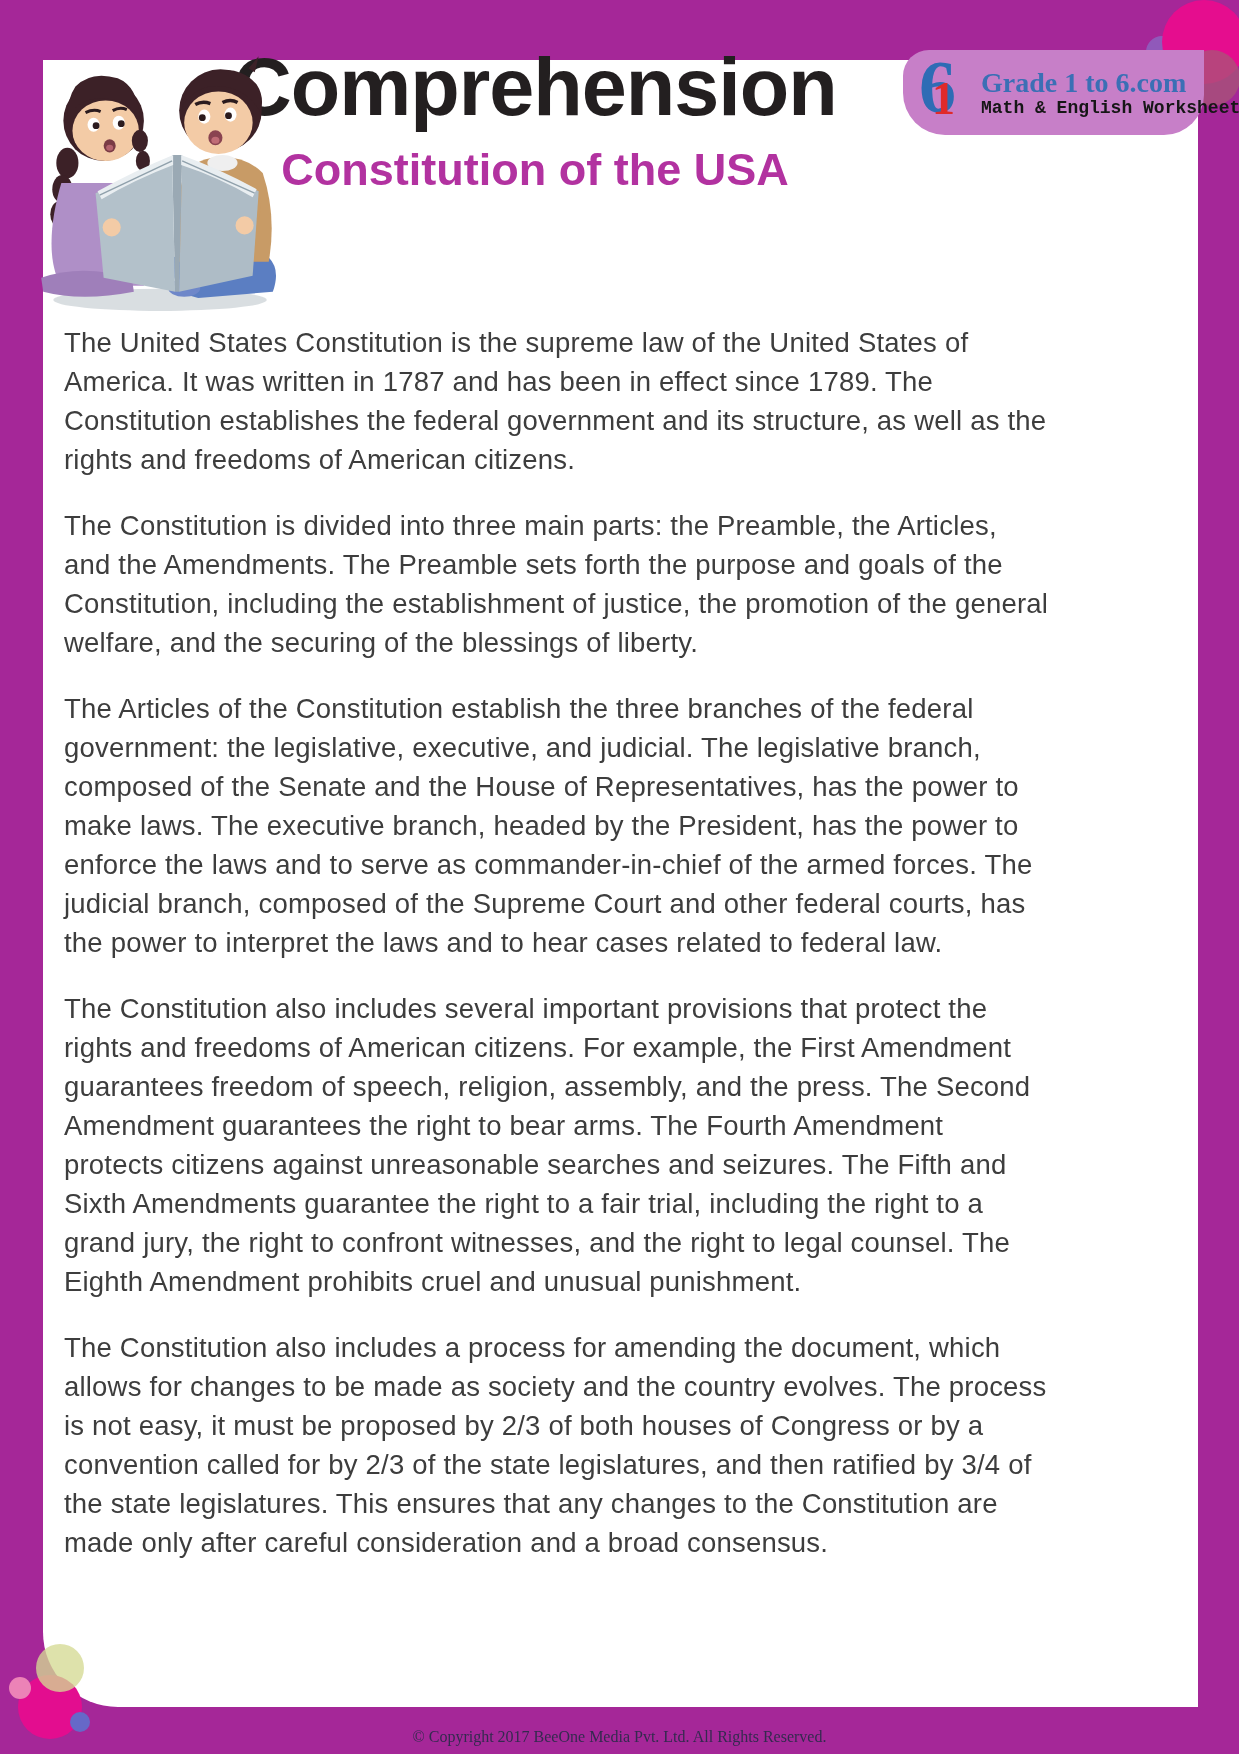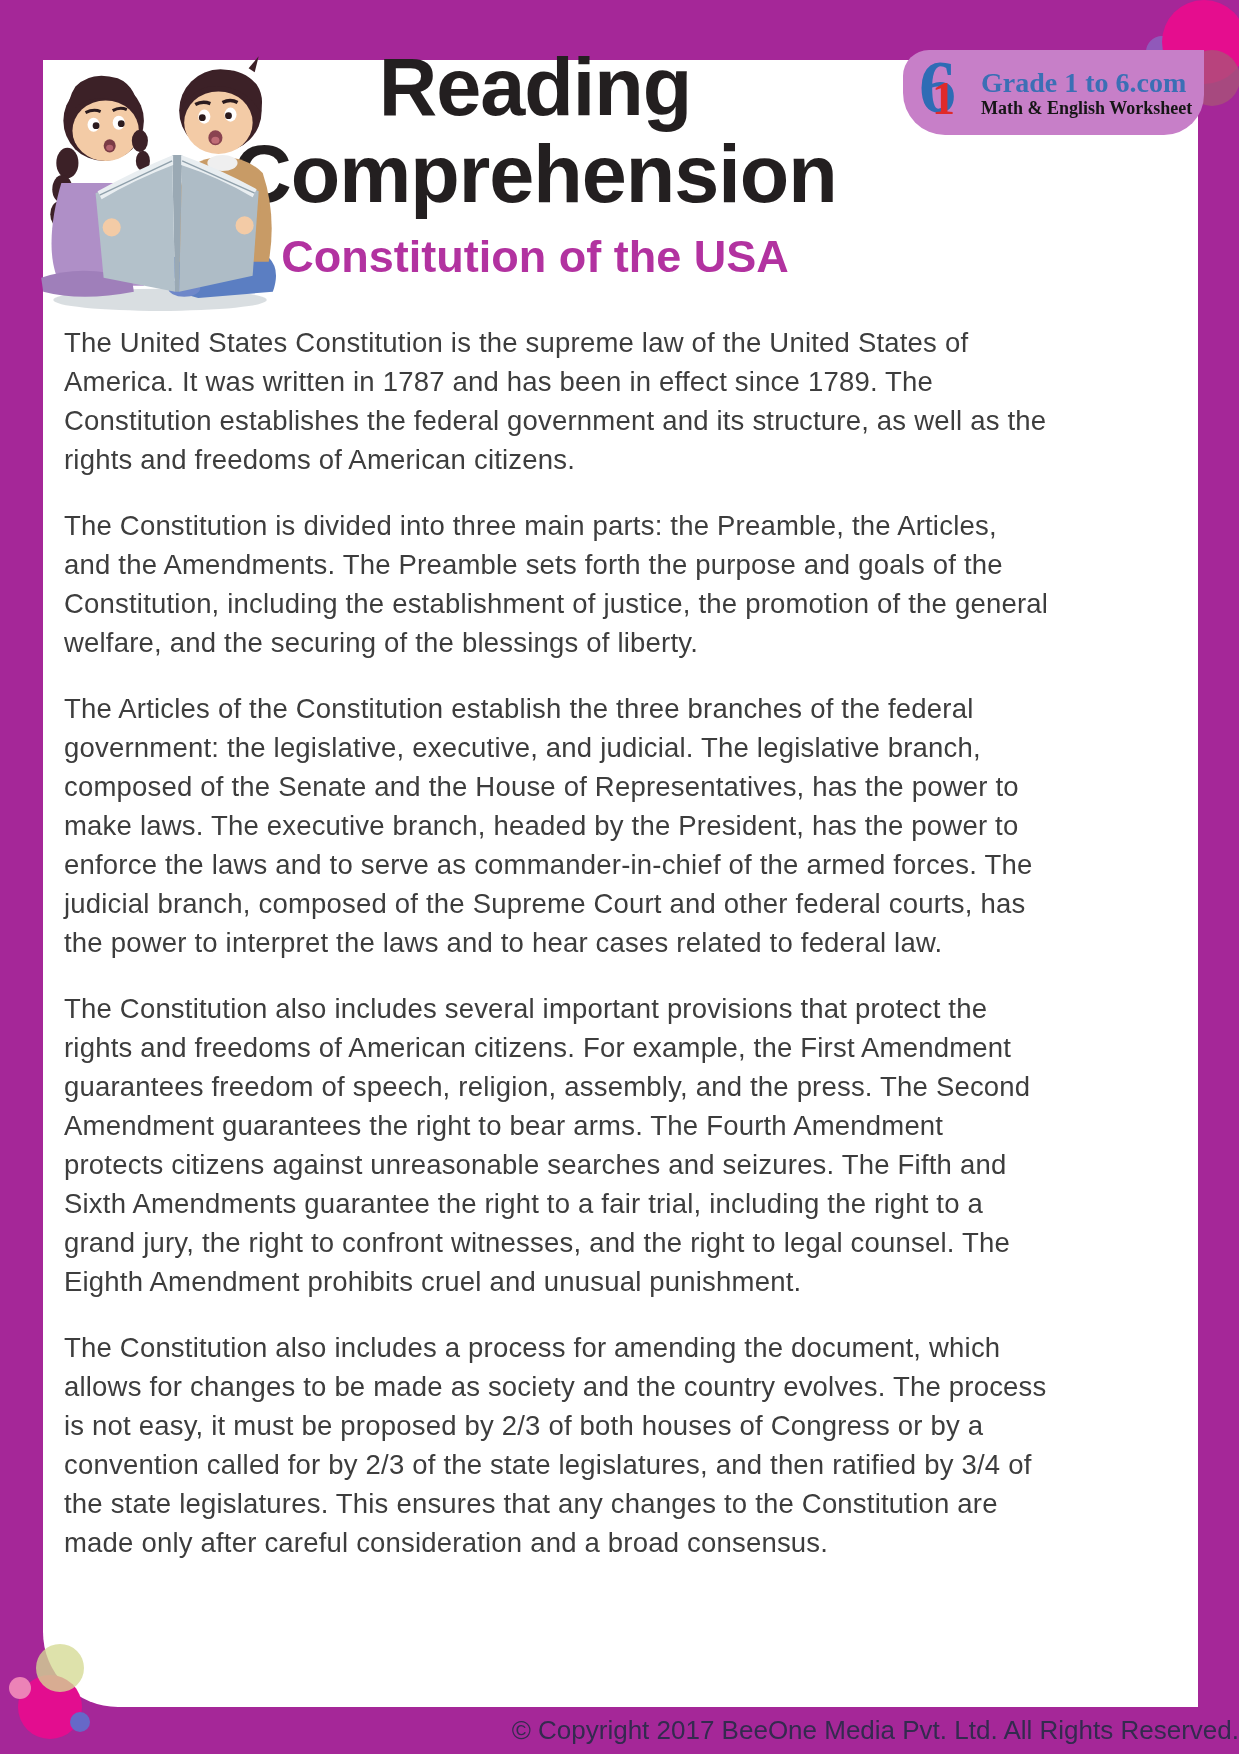--- a/index.html
+++ b/index.html
@@ -36,43 +36,43 @@
   .logo-one{
     position:absolute;left:13px;top:22px;font-family:"Liberation Serif",serif;
     font-size:46px;font-weight:bold;color:#e02a2a;line-height:46px;
   }
   .logo-text{margin-left:4px;}
   .logo-site{
     font-family:"Liberation Serif",serif;font-weight:bold;
     font-size:28px;color:#3b6fb5;line-height:30px;white-space:nowrap;
   }
   .logo-tagline{
-    font-family:Liberation Serif, serif;font-weight:bold;
+    font-family:Liberation Mono, monospace;font-weight:bold;
     font-size:18px;color:#161616;line-height:20px;white-space:nowrap;
   }
   
   .header{position:absolute;left:160px;top:44px;width:750px;text-align:center;z-index:4;}
   .title-line{
     font-weight:bold;font-size:81px;line-height:87px;color:#231f20;letter-spacing:-1px;
   }
   .subtitle{
     margin-top:14px;font-weight:bold;font-size:45px;line-height:50px;color:#b232a0;
   }
   
   .passage{position:absolute;left:64px;top:300px;width:985px;z-index:3;margin-top:23px;}
   .passage p{
     margin:0 0 27px 0;font-size:27.5px;line-height:39px;color:#3d3d3d;
     font-weight:400;letter-spacing:0.2px;
   }
   
   .illustration{position:absolute;left:18px;top:24px;width:278px;height:292px;z-index:7;}
   
   .footer{
-    position:absolute;left:0;bottom:8px;width:100%;text-align:right;z-index:4;
-    font-family:Liberation Sans, sans-serif;font-size:26px;color:#342a4f;
+    position:absolute;left:0;bottom:8px;width:100%;text-align:center;z-index:4;
+    font-family:Liberation Serif, serif;font-size:16px;color:#342a4f;
   }
 </style>
 </head>
 <body>
 
 <div class="sheet"></div>
 
 <div class="circle c-tr-purple"></div>
 <div class="circle c-tr-pink"></div>
 <div class="circle c-tr-mauve"></div>
@@ -154,21 +154,20 @@
     <path d="M234,164 Q198,144 159,130 L159,140 Q196,152 230,172 Z" fill="#e9eef1"></path>
     <path d="M78,170 L150,136" stroke="#8fa0ab" stroke-width="1.4" fill="none"></path>
     <path d="M232,168 L160,136" stroke="#8fa0ab" stroke-width="1.4" fill="none"></path>
 
     <circle cx="90" cy="202" r="9" fill="#f3cba6"></circle>
     <circle cx="222" cy="200" r="9" fill="#f3cba6"></circle>
   </svg>
 </div>
 
 <div class="header">
-  <div class="title-line">Reading</div>
   <div class="title-line">Comprehension</div>
   <div class="subtitle">Constitution of the USA</div>
 </div>
 
 <div class="passage">
   <p>The United States Constitution is the supreme law of the United States of America. It was written in 1787 and has been in effect since 1789. The Constitution establishes the federal government and its structure, as well as the rights and freedoms of American citizens.</p>
   <p>The Constitution is divided into three main parts: the Preamble, the Articles, and the Amendments. The Preamble sets forth the purpose and goals of the Constitution, including the establishment of justice, the promotion of the general welfare, and the securing of the blessings of liberty.</p>
   <p>The Articles of the Constitution establish the three branches of the federal government: the legislative, executive, and judicial. The legislative branch, composed of the Senate and the House of Representatives, has the power to make laws. The executive branch, headed by the President, has the power to enforce the laws and to serve as commander-in-chief of the armed forces. The judicial branch, composed of the Supreme Court and other federal courts, has the power to interpret the laws and to hear cases related to federal law.</p>
   <p>The Constitution also includes several important provisions that protect the rights and freedoms of American citizens. For example, the First Amendment guarantees freedom of speech, religion, assembly, and the press. The Second Amendment guarantees the right to bear arms. The Fourth Amendment protects citizens against unreasonable searches and seizures. The Fifth and Sixth Amendments guarantee the right to a fair trial, including the right to a grand jury, the right to confront witnesses, and the right to legal counsel. The Eighth Amendment prohibits cruel and unusual punishment.</p>
   <p>The Constitution also includes a process for amending the document, which allows for changes to be made as society and the country evolves. The process is not easy, it must be proposed by 2/3 of both houses of Congress or by a convention called for by 2/3 of the state legislatures, and then ratified by 3/4 of the state legislatures. This ensures that any changes to the Constitution are made only after careful consideration and a broad consensus.</p>

